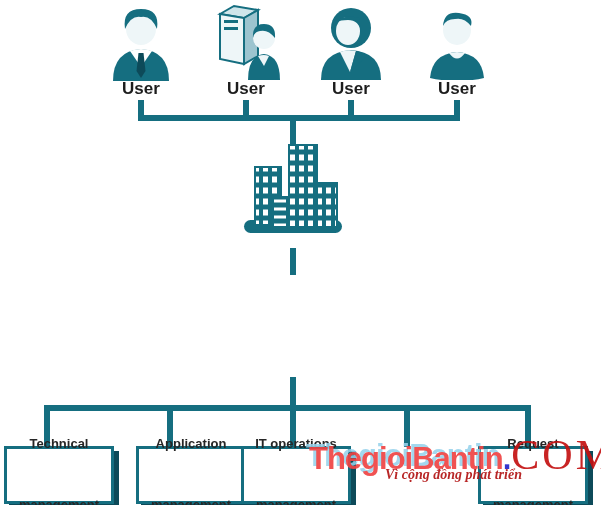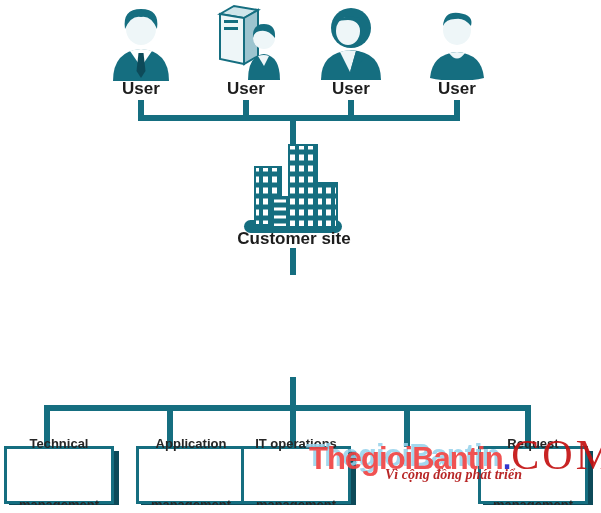--- a/index.html
+++ b/index.html
@@ -103,21 +103,20 @@
           <rect x="1" y="2.5" width="20" height="3" fill="#fff"></rect>
         </pattern>
       </defs>
       <rect x="1" y="79" width="98" height="13" rx="6.5" fill="#156e80"></rect>
       <rect x="12" y="26" width="26" height="58" fill="url(#win)" stroke="#156e80" stroke-width="2"></rect>
       <rect x="30" y="56" width="22" height="30" fill="url(#winh)" stroke="#156e80" stroke-width="2"></rect>
       <rect x="46" y="4" width="28" height="82" fill="url(#win)" stroke="#156e80" stroke-width="2"></rect>
       <rect x="74" y="42" width="20" height="44" fill="url(#win)" stroke="#156e80" stroke-width="2"></rect>
     </svg>
   </div>
-  <div class="lbl" style="left:294px;top:229px">Customer site</div>
 
   <div class="line" style="left:290px;top:248px;width:6px;height:27px"></div>
 
 
   <div class="line" style="left:290px;top:377px;width:6px;height:28px"></div>
   <div class="line" style="left:44px;top:405px;width:487px;height:6px"></div>
   <div class="line" style="left:44px;top:411px;width:6px;height:36px"></div>
   <div class="line" style="left:167px;top:411px;width:6px;height:36px"></div>
   <div class="line" style="left:290px;top:411px;width:6px;height:36px"></div>
   <div class="line" style="left:404px;top:411px;width:6px;height:36px"></div>

